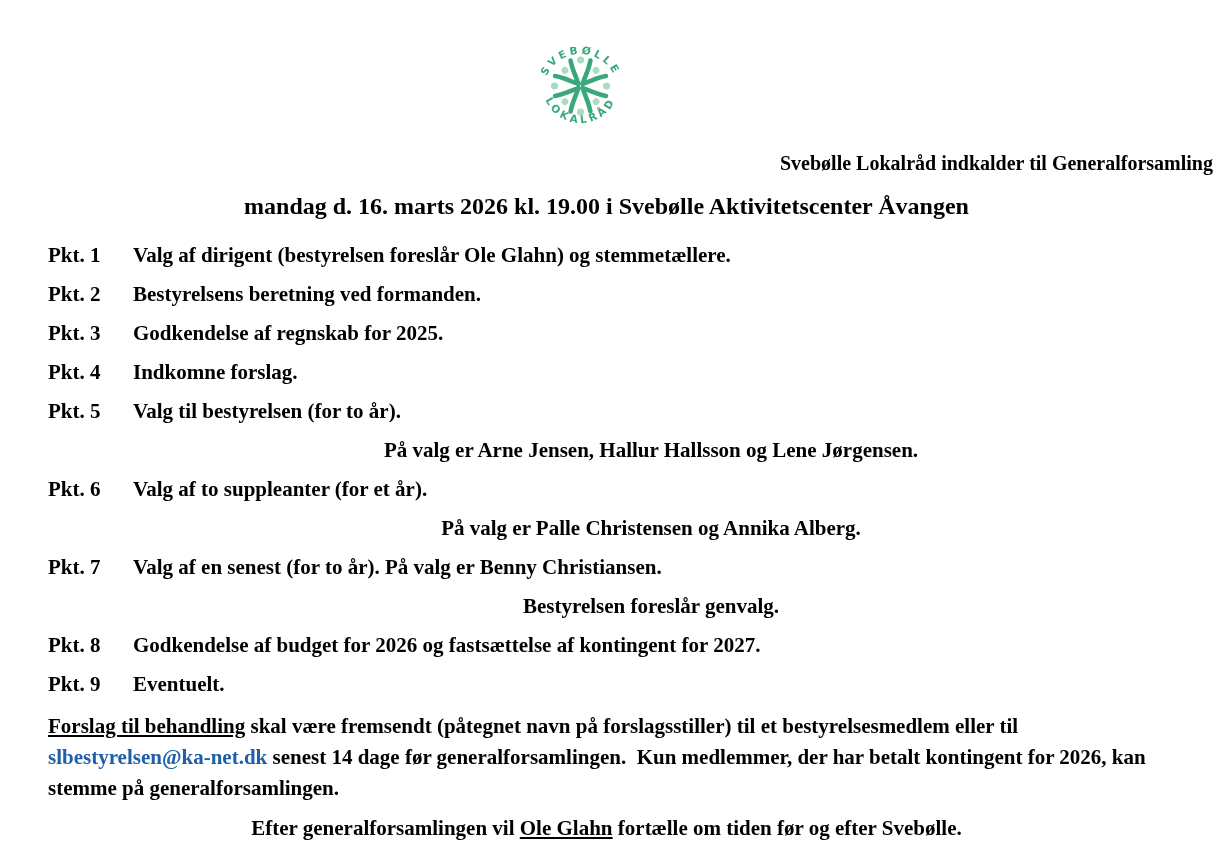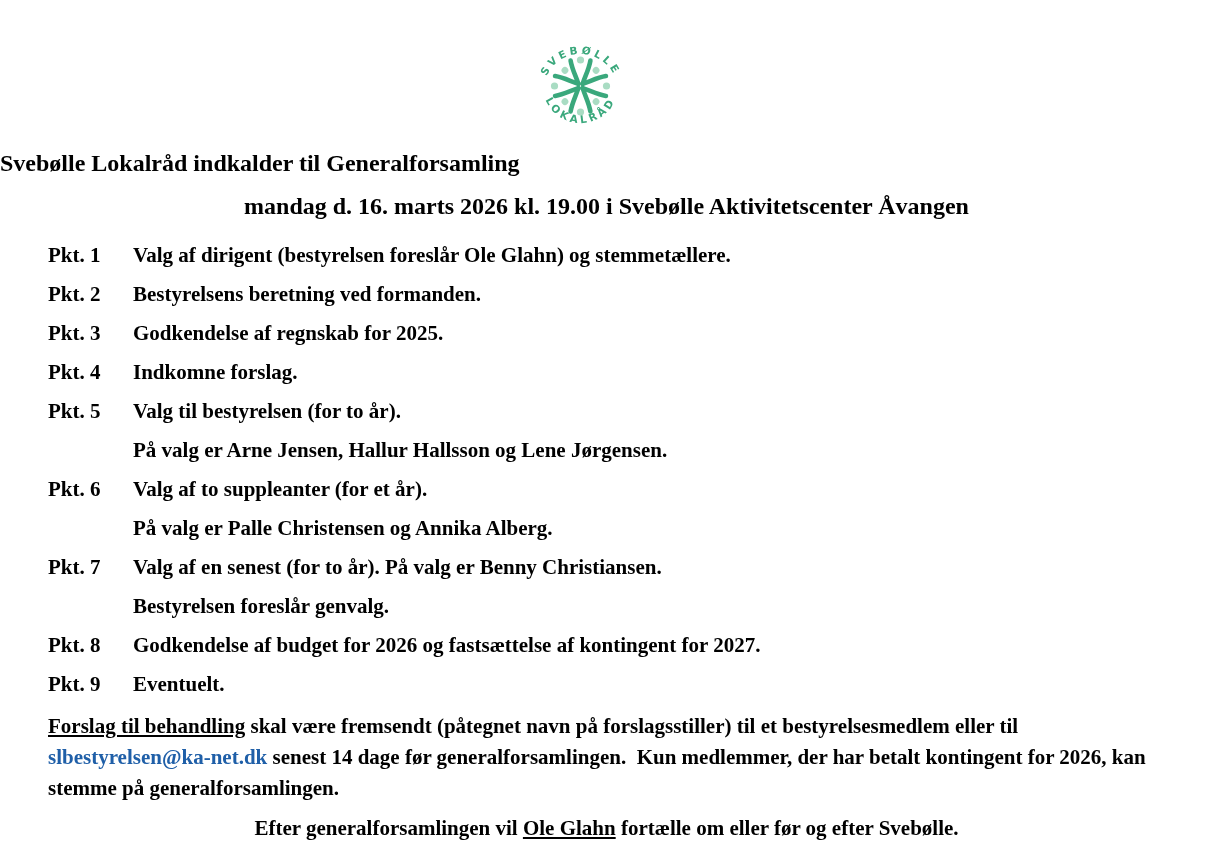--- a/index.html
+++ b/index.html
@@ -22,38 +22,38 @@
   .logo-wrap svg { display: block; width: 115px; height: 100px; }
   .logo-arc-text {
     font-family: "DejaVu Sans", sans-serif;
     font-weight: bold;
     font-size: 10.5px;
     letter-spacing: 3.2px;
     fill: #3aa87c;
   }
   .title-line1 {
     margin-top: 12px;
-    text-align: left;
-    font-size: 24px;
+    text-align: right;
+    font-size: 20px;
     line-height: 30px;
   }
   .title-line2 {
     margin-top: 13px;
     text-align: center;
     font-size: 24px;
     line-height: 30px;
   }
   .agenda {
     margin: 15px 44px 0 48px;
     font-size: 21px;
   }
   .agenda-row { display: flex; line-height: 39px; }
   .agenda-label { width: 85px; flex-shrink: 0; }
   .agenda-text { flex: 1; }
-  .agenda-sub { padding-left: 85px; line-height: 39px; }
+  .agenda-sub { padding-left: 85px; line-height: 39px; text-align: center; }
   .proposal {
     margin: 7px 44px 0 48px;
     font-size: 21px;
     line-height: 31px;
   }
   .uline { text-decoration: underline; }
   .email-link {
     cursor: pointer;
   }
   .footer-line {
@@ -151,13 +151,13 @@
     <span class="agenda-text">Godkendelse af budget for 2026 og fastsættelse af kontingent for 2027.</span>
   </div>
   <div class="agenda-row">
     <span class="agenda-label">Pkt. 9</span>
     <span class="agenda-text">Eventuelt.</span>
   </div>
 </div>
 
 <p class="proposal"><span class="uline">Forslag til behandling</span><span> skal være fremsendt (påtegnet navn på forslagsstiller) til et bestyrelsesmedlem eller til </span><a class="email-link" id="email-link" style="color: rgb(31, 95, 168);">slbestyrelsen@ka-net.dk</a><span> senest 14 dage før generalforsamlingen.&nbsp; Kun medlemmer, der har betalt kontingent for 2026, kan stemme på generalforsamlingen.</span></p>
 
-<div class="footer-line"><span>Efter generalforsamlingen vil </span><span class="uline">Ole Glahn</span><span> fortælle om eller før og efter Svebølle.</span></div>
+<div class="footer-line"><span>Efter generalforsamlingen vil </span><span class="uline">Ole Glahn</span><span> fortælle om tiden før og efter Svebølle.</span></div>
 
 </body></html>

